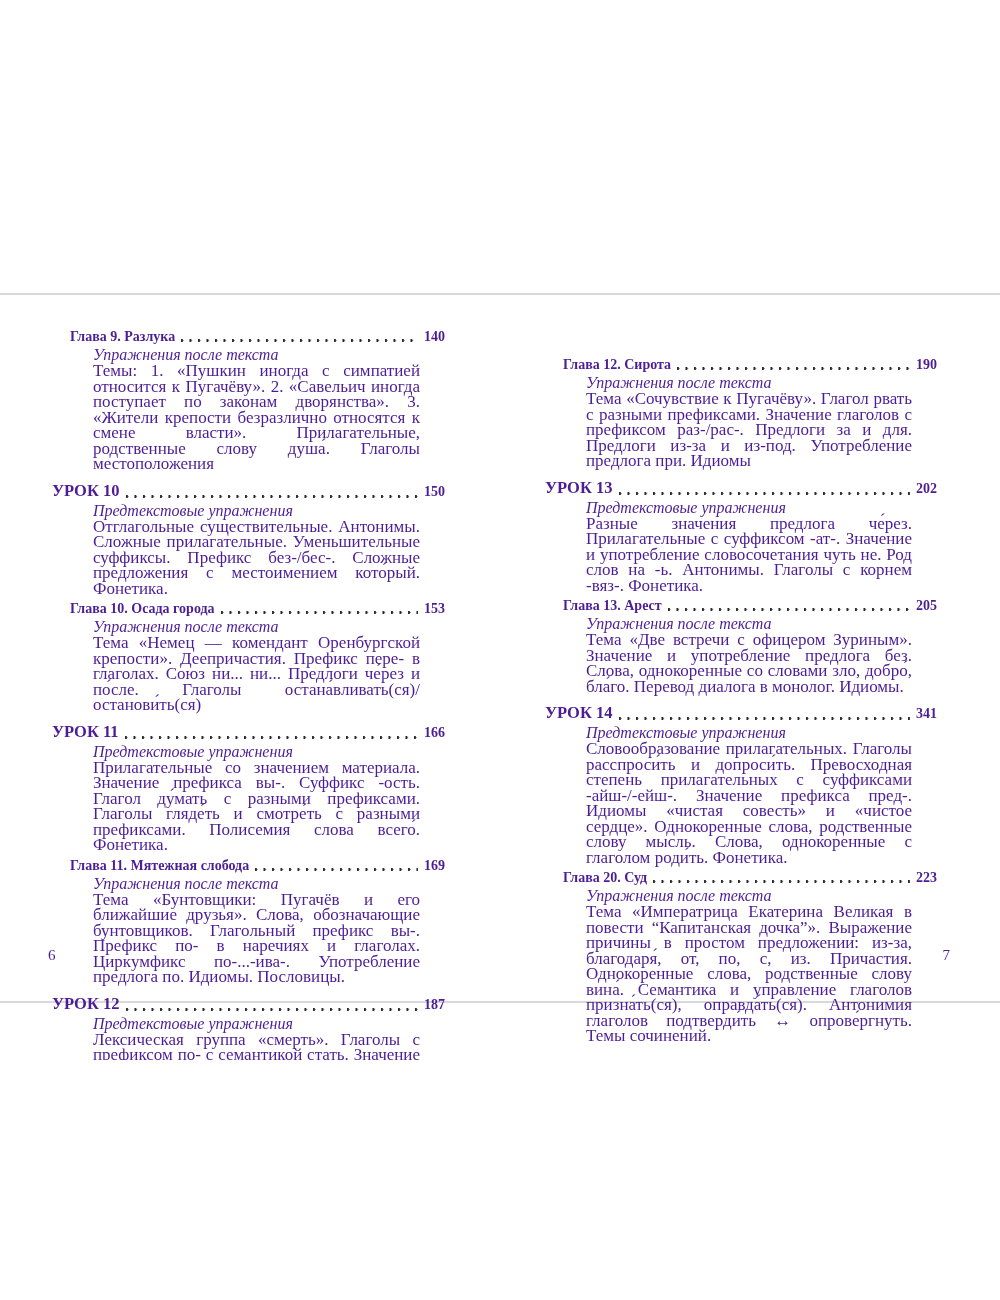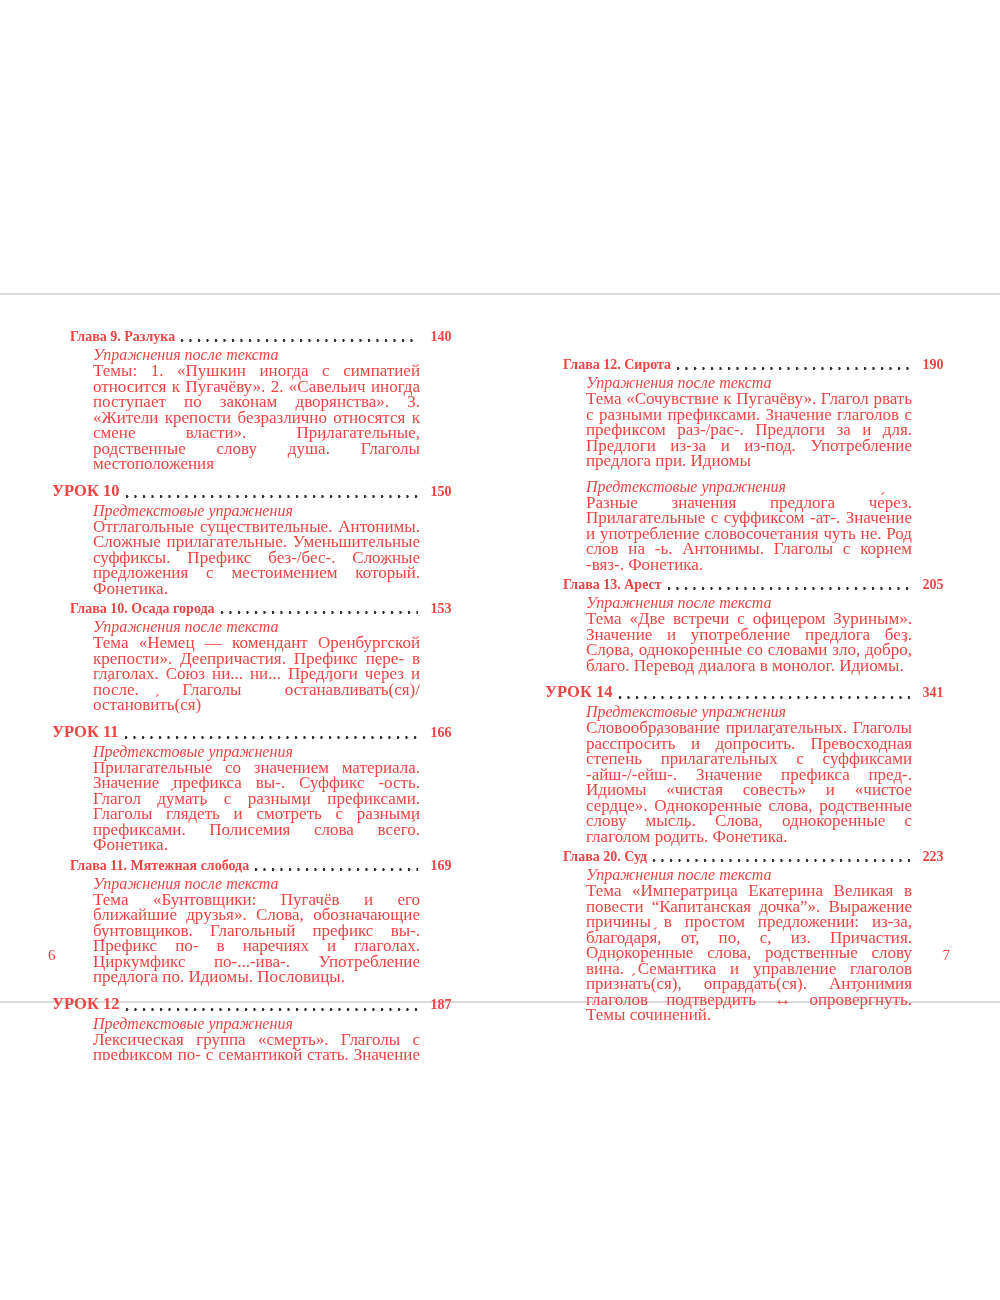--- a/index.html
+++ b/index.html
@@ -3,21 +3,21 @@
 <meta charset="utf-8">
 <style>
   html, body { margin: 0; padding: 0; background: #ffffff; }
   .canvas {
     position: relative;
     width: 1000px;
     height: 1060px;
     background: #ffffff;
     overflow: hidden;
     font-family: "Liberation Serif", "DejaVu Serif", serif;
-    color: #ef4444;
+    color: #4c1d95;
   }
   .rule {
     position: absolute;
     left: 0;
     width: 1000px;
     height: 2px;
     background: #d9d9d9;
   }
   .rule-top { top: 293px; }
   .rule-bottom { top: 1001px; }
@@ -50,21 +50,21 @@
     margin: 0 6px 2px 5px;
     background-image: radial-gradient(circle at 2px 2.5px, #2b2b2b 1.15px, rgba(0,0,0,0) 1.5px);
     background-size: 8.5px 5px;
     background-repeat: repeat-x;
     background-position: left bottom;
   }
 
   .entry-page {
     flex: 0 0 auto;
     width: 34px;
-    text-align: center;
+    text-align: left;
     font-size: 14px;
   }
 
   .entry-sub {
     font-style: italic;
     font-size: 16px;
     line-height: 15px;
     margin: 2px 38px 0 41px;
   }
 
@@ -157,20 +157,25 @@
     <div class="entry-head">
       <span class="entry-title">Глава 12. Сирота</span>
       <span class="leader"></span>
       <span class="entry-page">190</span>
     </div>
     <div class="entry-sub">Упражнения после текста</div>
     <div class="entry-body">Тема «Сочувствие к Пугачёву». Глагол рвать с разными префиксами. Значение глаголов с префиксом раз-/рас-. Предлоги за и для. Предлоги из-за и из-под. Употребление предлога при. Идиомы</div>
   </div>
 
   <div class="entry lesson">
+    <div class="entry-head">
+      <span class="entry-title">УРОК 13</span>
+      <span class="leader"></span>
+      <span class="entry-page">202</span>
+    </div>
     <div class="entry-sub">Предтекстовые упражнения</div>
     <div class="entry-body">Разные значения предлога че́рез. Прилагательные с суффиксом -ат-. Значение и употребление словосочетания чуть не. Род слов на -ь. Антонимы. Глаголы с корнем -вяз-. Фонетика.</div>
   </div>
 
   <div class="entry chapter">
     <div class="entry-head">
       <span class="entry-title">Глава 13. Арест</span>
       <span class="leader"></span>
       <span class="entry-page">205</span>
     </div>

